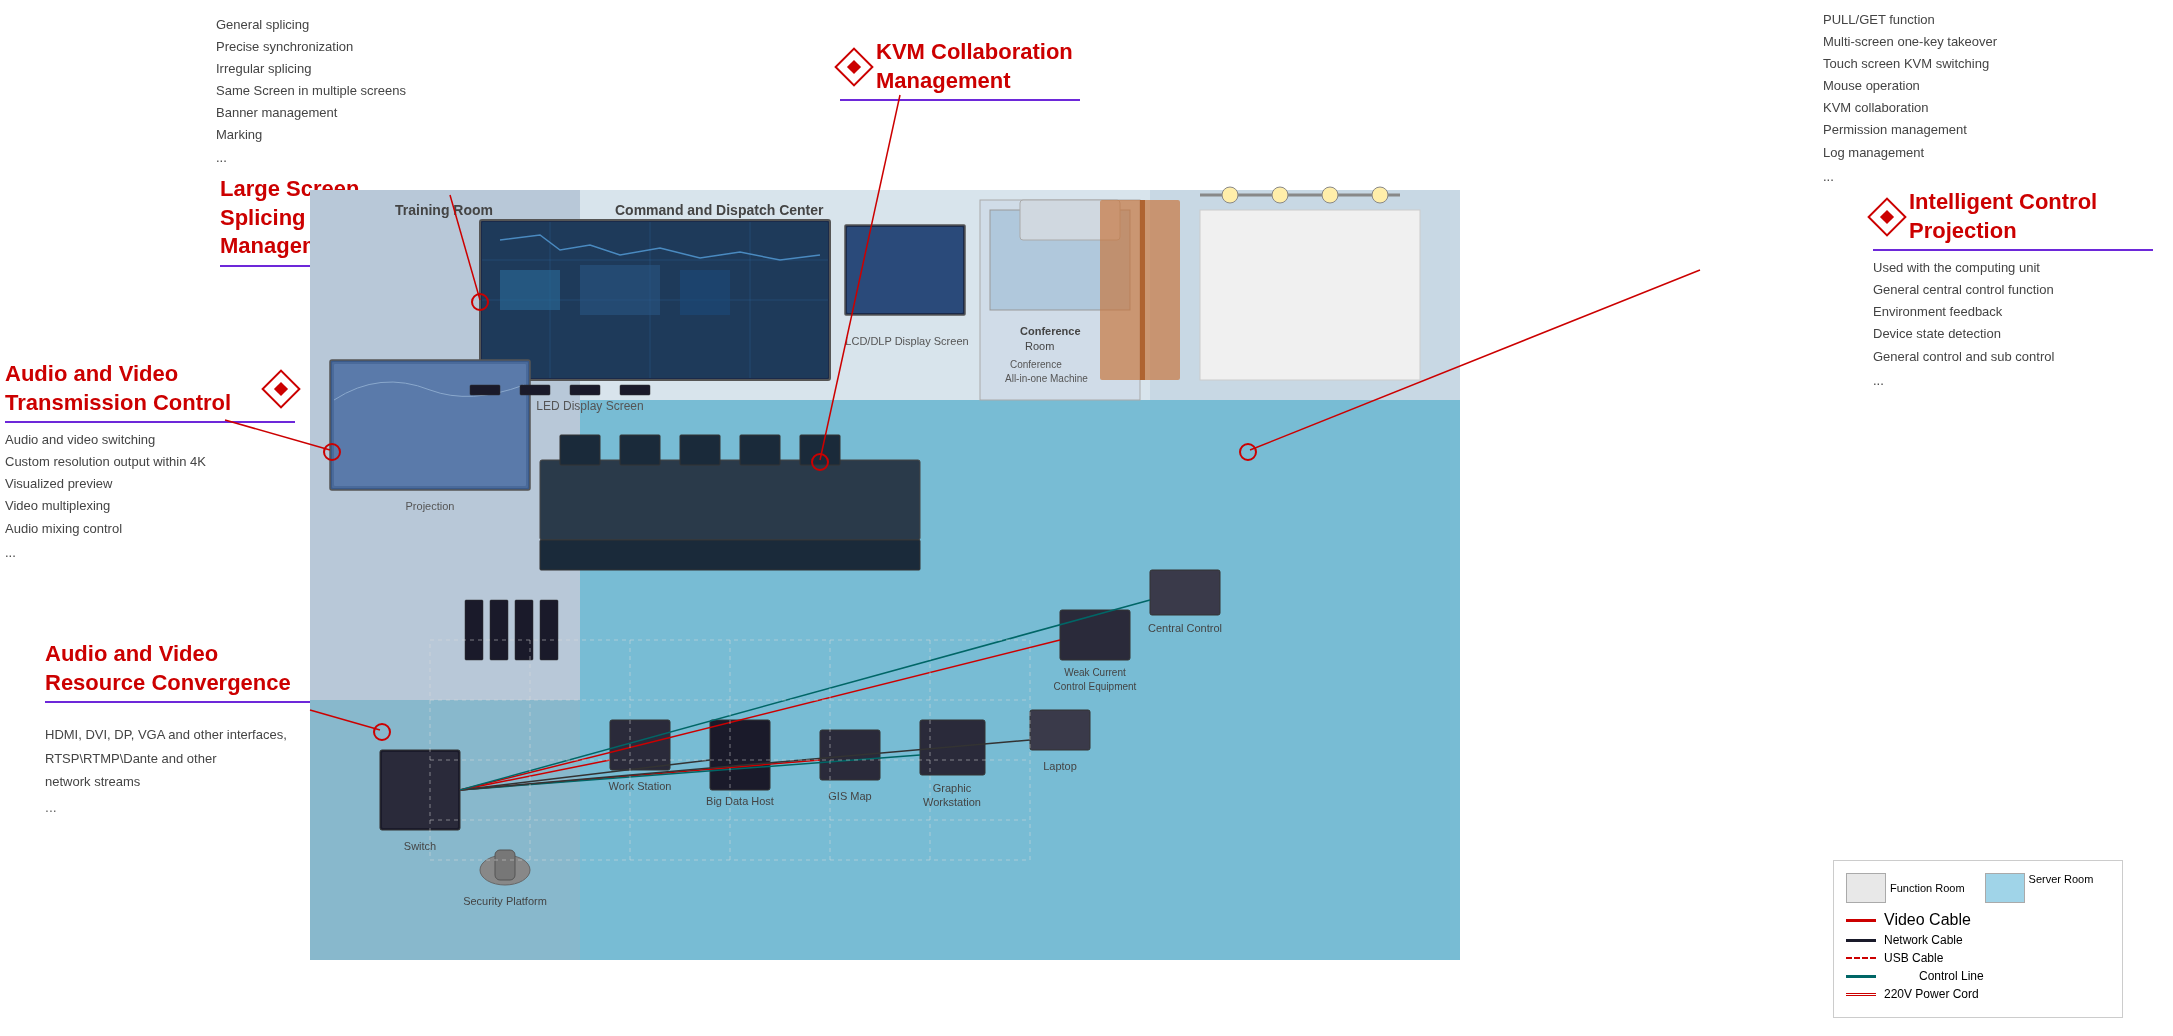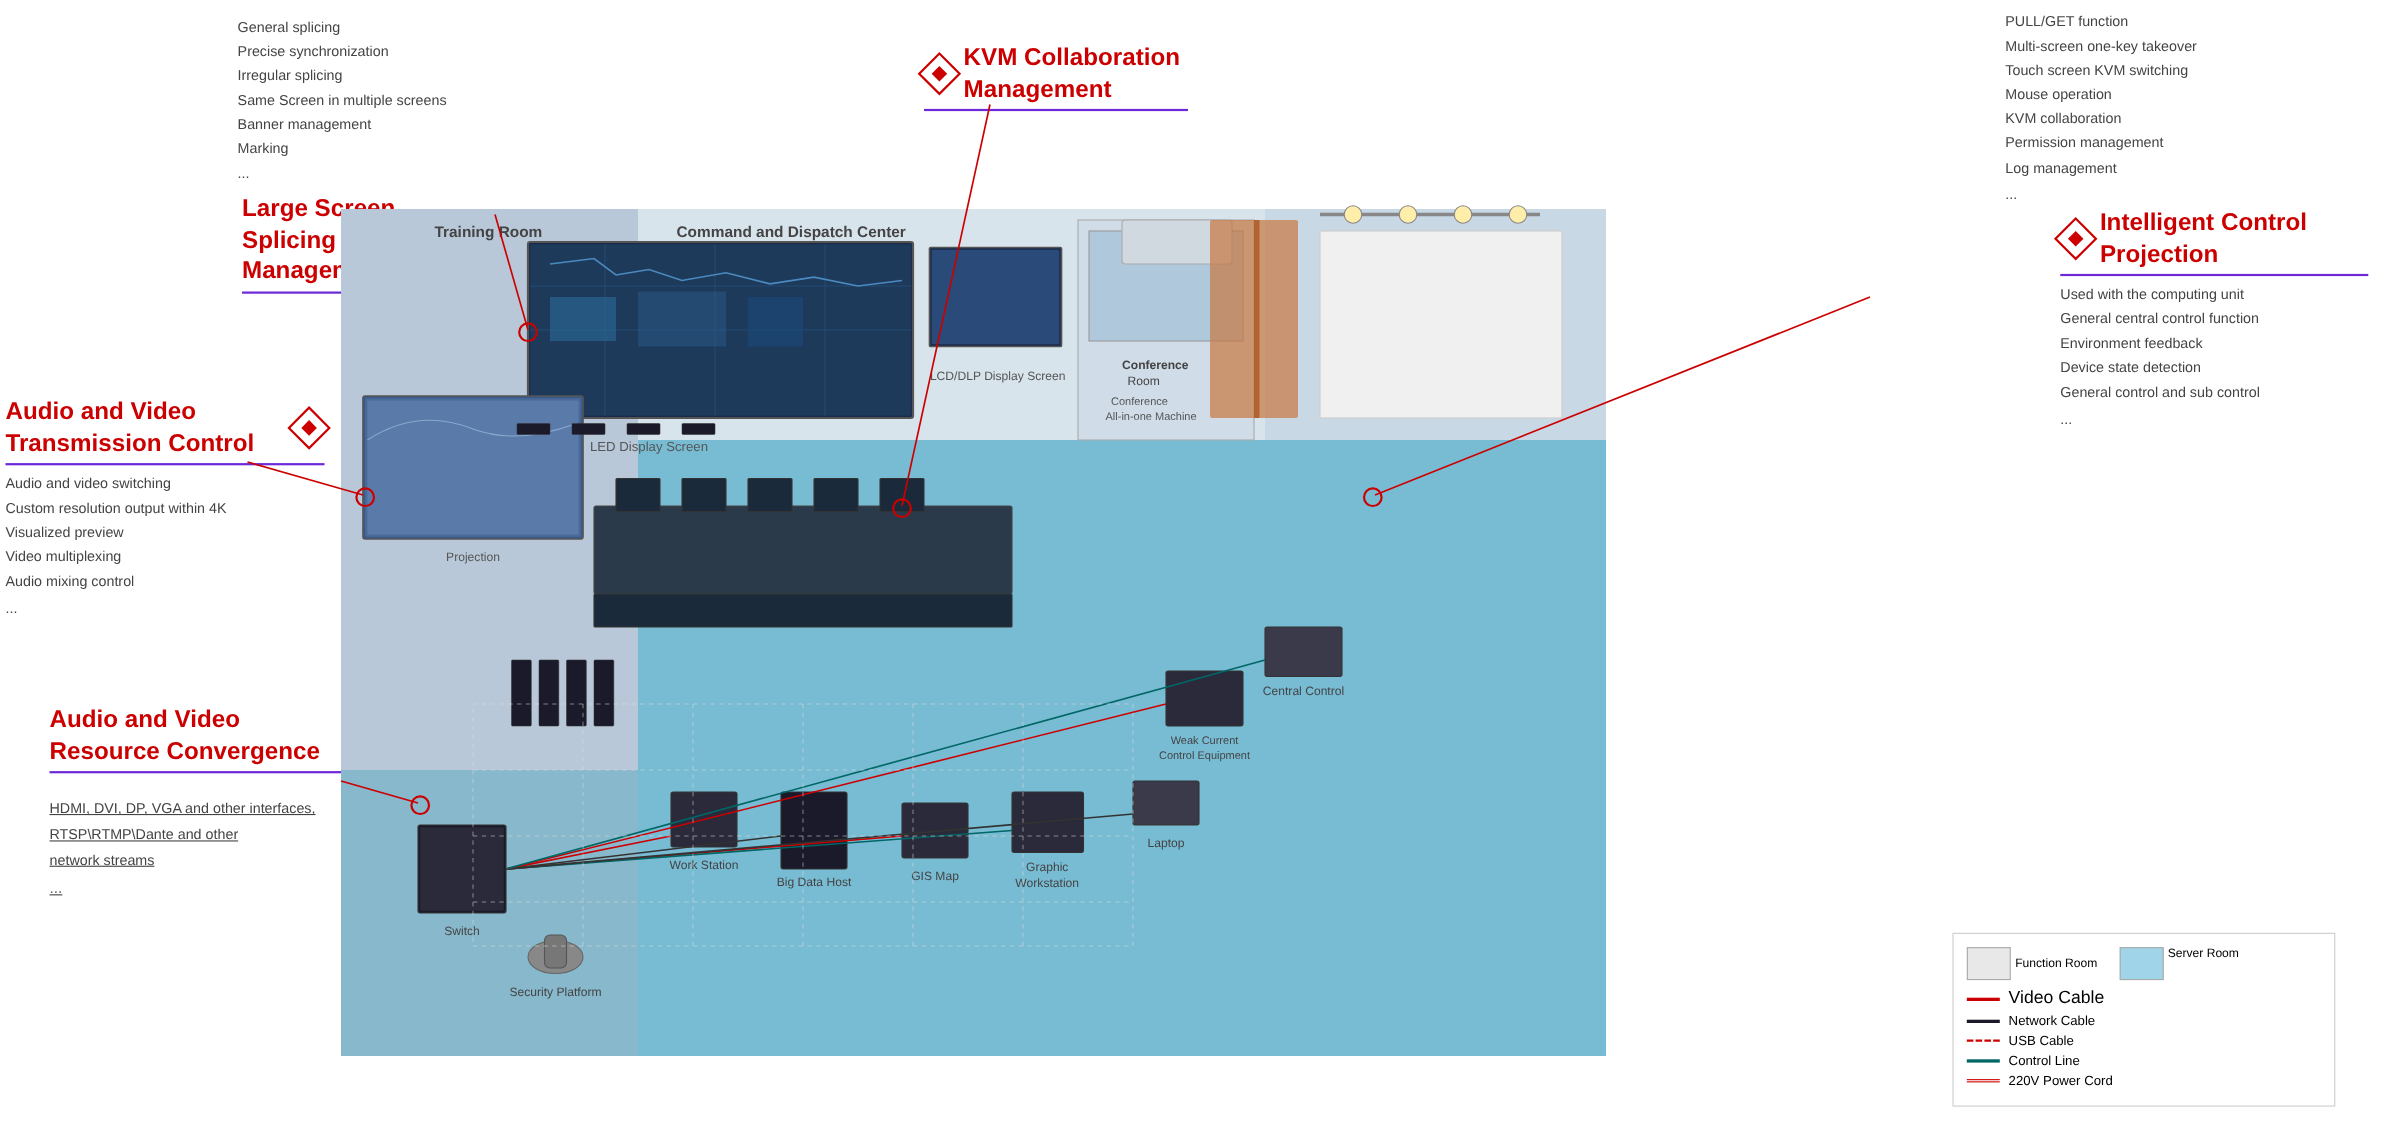--- a/index.html
+++ b/index.html
@@ -60,21 +60,20 @@
       background: #cc0000;
       transform: none;
       display: block;
     }
 
     .section-items {
       font-size: 13px;
       color: #444;
       line-height: 1.8;
       margin-top: 20px;
-      text-decoration: underline;
     }
 
     
     .legend-panel {
       position: absolute;
       right: 50px;
       bottom: 40px;
       width: 280px;
       background: rgba(255,255,255,0.9);
       border: 1px solid #ccc;
@@ -347,21 +346,21 @@
     <ul class="feature-list">
       <li>Used with the computing unit</li>
       <li>General central control function</li>
       <li>Environment feedback</li>
       <li>Device state detection</li>
       <li>General control and sub control</li>
       <li class="ellipsis">...</li>
     </ul>
   </div>
 
-  <div class="legend-panel" style="position:absolute; right:50px; bottom:30px; width:348px;">
+  <div class="legend-panel" style="position:absolute; right:50px; bottom:18px; width:290px;">
     <div style="display:flex; gap:20px; margin-bottom:8px;">
       <div style="display:flex; align-items:center; gap:4px;">
         <div style="width:40px; height:30px; background:#e8e8e8; border:1px solid #aaa;"></div>
         <span style="font-size:11px;">Function
 Room</span>
       </div>
       <div style="display:flex; align-items:flex-start; gap:4px;">
         <div style="width:40px; height:30px; background:#a0d4e8; border:1px solid #aaa;"></div>
         <span style="font-size:11px;">Server
 Room</span>
@@ -374,21 +373,21 @@
     <div class="legend-row">
       <div class="legend-color" style="background:#1a1a2a; height:3px;"></div>
       <span style="font-size:12px;">Network Cable</span>
     </div>
     <div class="legend-row">
       <div class="legend-color" style="background:#cc0000; height:3px; border-top:2px dashed #cc0000; background:none;"></div>
       <span style="font-size:12px;">USB Cable</span>
     </div>
     <div class="legend-row">
       <div class="legend-color" style="background:#006666; height:3px;"></div>
-      <span style="font-size:12px;">Control Line</span>
+      <span style="font-size:12px;margin-left:35px;">Control Line</span>
     </div>
     <div class="legend-row">
       <div class="legend-color" style="background:#cc0000; height:3px; border-top:3px double #cc0000; background:none;"></div>
       <span style="font-size:12px;">220V Power Cord</span>
     </div>
   </div>
 
 </div>
 
 </body></html>

